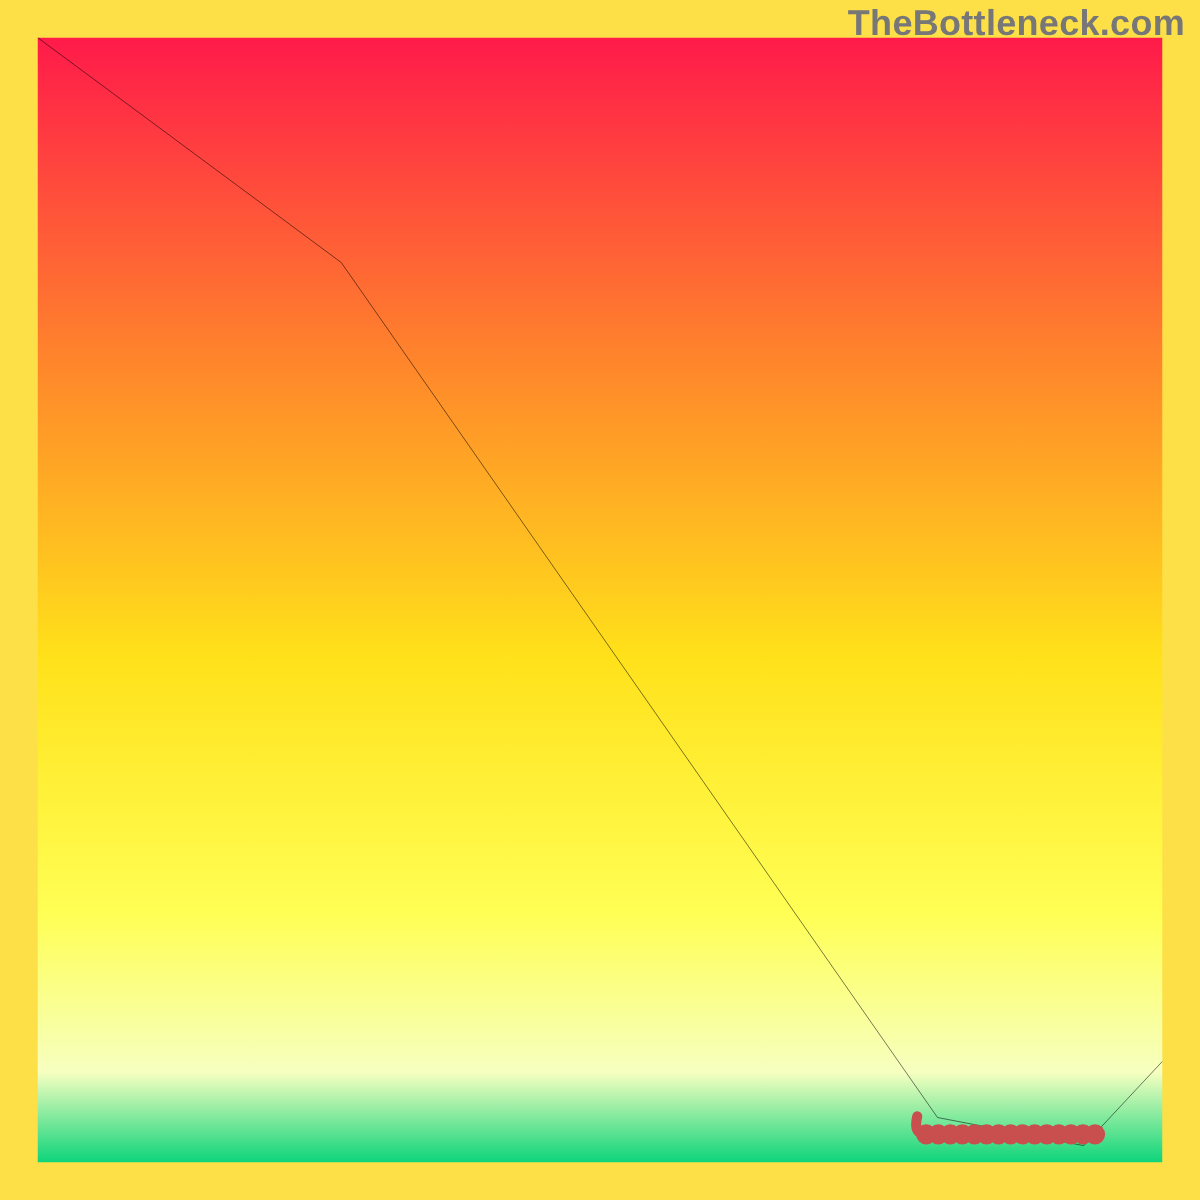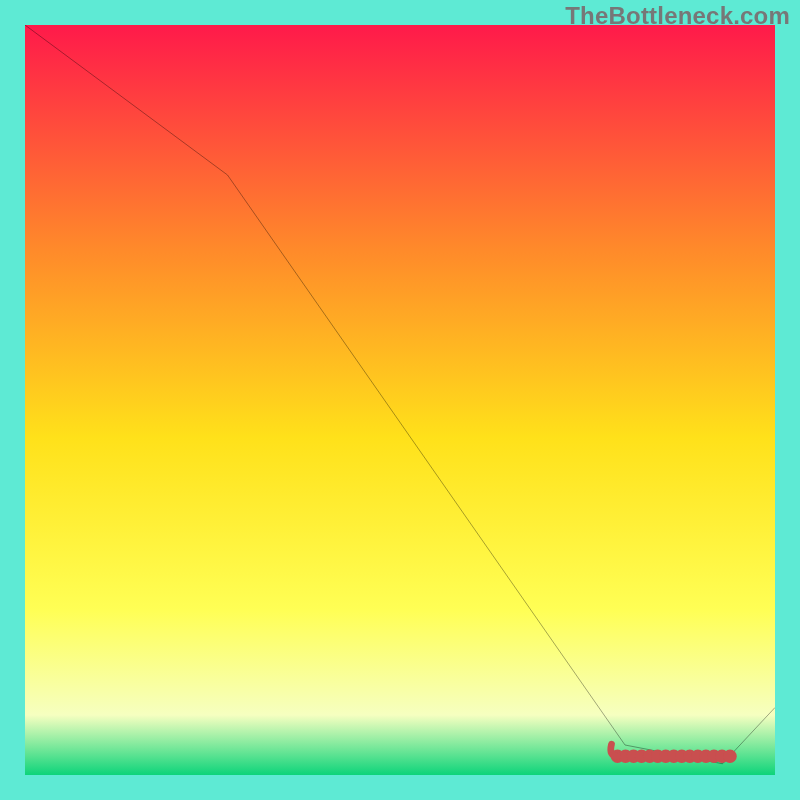--- a/index.html
+++ b/index.html
@@ -7,21 +7,21 @@
     padding: 0;
     width: 800px;
     height: 800px;
     background: #000;
     font-family: Arial, Helvetica, sans-serif;
   }
   .stage {
     position: relative;
     width: 800px;
     height: 800px;
-    background: #5eead4;
+    background: #fde047;
   }
   .watermark {
     position: absolute;
     top: 2px;
     right: 10px;
     color: #777;
     font-size: 24px;
     font-weight: 600;
     letter-spacing: 0.2px;
     user-select: none;

